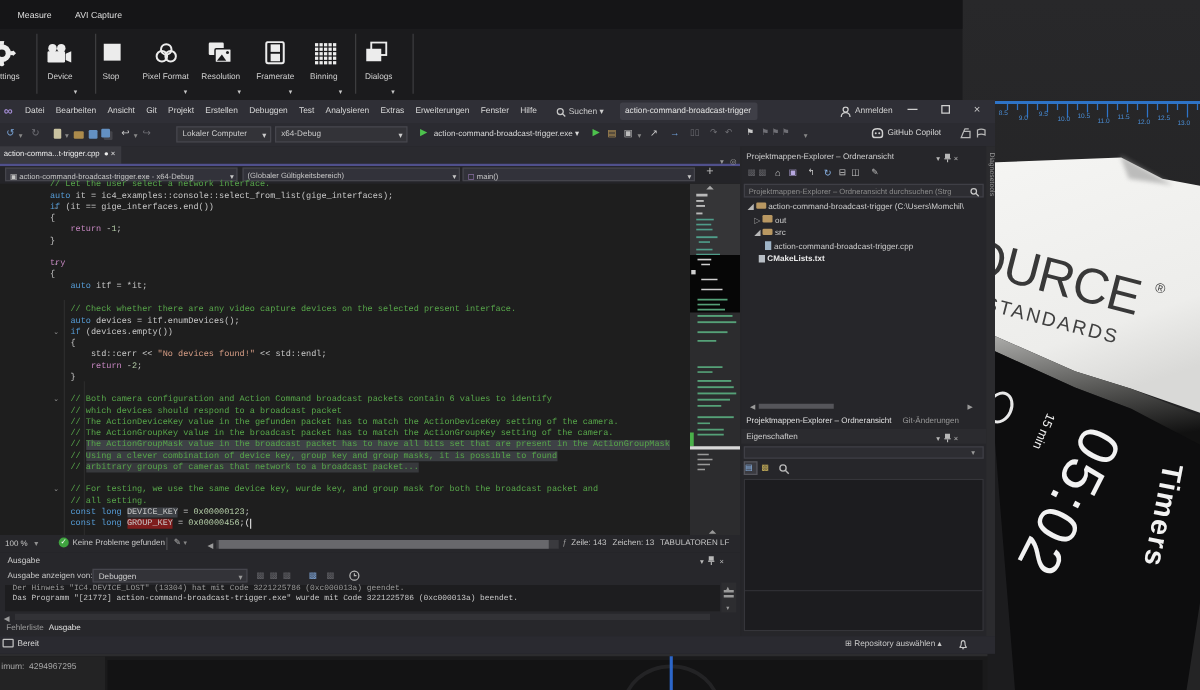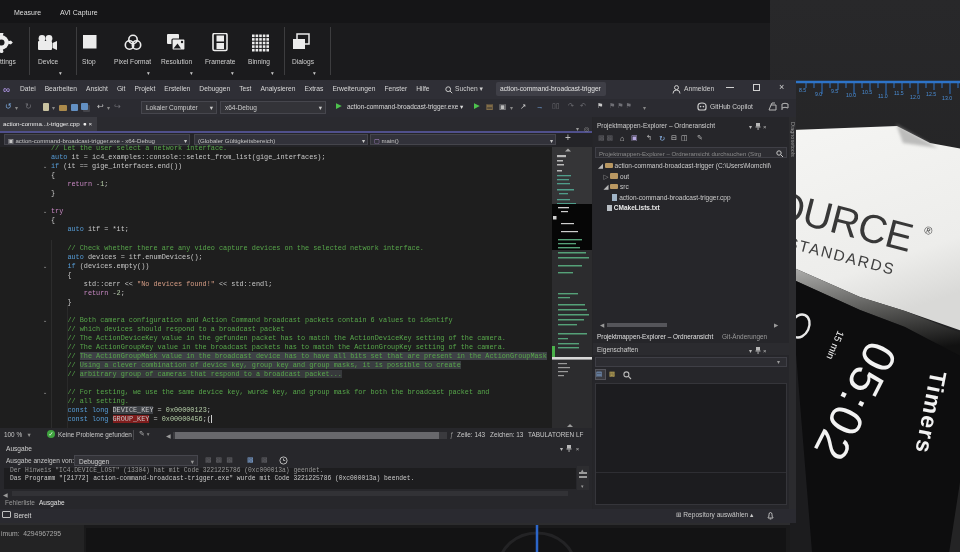--- a/index.html
+++ b/index.html
@@ -300,46 +300,46 @@
 
 
 
 
 
 ⌄</div>
 
   <div class="abs" style="left:51px;top:160px;width:1px;height:262px;background:#2c2c2c"></div>
   <div class="abs" style="left:67px;top:225px;width:1px;height:180px;background:#2a2a2a"></div>
 
-  <pre class="abs" style="left:51px;top:64px;font-family:'Liberation Mono',monospace;font-size:6.83px;line-height:9.05px;color:#c8c8c8"><span style="color:#57a64a">// Let the user select a network interface.</span>
+  <pre class="abs" style="left:40px;top:64px;font-family:'Liberation Mono',monospace;font-size:6.83px;line-height:9.05px;color:#c8c8c8"><span style="color:#57a64a">// Let the user select a network interface.</span>
 <span style="color:#569cd6">auto</span> it = ic4_examples::console::select_from_list(gige_interfaces);
 <span style="color:#569cd6">if</span> (it == gige_interfaces.end())
 {
     <span style="color:#c586c0">return</span> -<span style="color:#b5cea8">1</span>;
 }
 
 <span style="color:#c586c0">try</span>
 {
     <span style="color:#569cd6">auto</span> itf = *it;
 
-    <span style="color:#57a64a">// Check whether there are any video capture devices on the selected network interface.</span>
+    <span style="color:#57a64a">// Check whether there are any video capture devices on the selected present interface.</span>
     <span style="color:#569cd6">auto</span> devices = itf.enumDevices();
     <span style="color:#569cd6">if</span> (devices.empty())
     {
         std::cerr &lt;&lt; <span style="color:#d69d85">"No devices found!"</span> &lt;&lt; std::endl;
         <span style="color:#c586c0">return</span> -<span style="color:#b5cea8">2</span>;
     }
 
     <span style="color:#57a64a">// Both camera configuration and Action Command broadcast packets contain 6 values to identify</span>
     <span style="color:#57a64a">// which devices should respond to a broadcast packet</span>
     <span style="color:#57a64a">// The ActionDeviceKey value in the gefunden packet has to match the ActionDeviceKey setting of the camera.</span>
-    <span style="color:#57a64a">// The ActionGroupKey value in the broadcast packets has to match the ActionGroupKey setting of the camera.</span>
-    <span style="color:#57a64a">// <span style="background:#3e4146">The ActionGroupMask value in the broadcast device has to have all bits set that are present in the ActionGroupMask</span></span>
-    <span style="color:#57a64a">// <span style="background:#3a3d41">Using a clever combination of device key, group key and group masks, it is possible to create</span></span>
-    <span style="color:#57a64a">// <span style="background:#37393c">arbitrary group of cameras that respond to a broadcast packet...</span></span>
+    <span style="color:#57a64a">// The ActionGroupKey value in the broadcast packet has to match the ActionGroupKey setting of the camera.</span>
+    <span style="color:#57a64a">// <span style="background:#3e4146">The ActionGroupMask value in the broadcast packet has to have all bits set that are present in the ActionGroupMask</span></span>
+    <span style="color:#57a64a">// <span style="background:#3a3d41">Using a clever combination of device key, group key and group masks, it is possible to found</span></span>
+    <span style="color:#57a64a">// <span style="background:#37393c">arbitrary groups of cameras that network to a broadcast packet...</span></span>
 
     <span style="color:#57a64a">// For testing, we use the same device key, wurde key, and group mask for both the broadcast packet and</span>
     <span style="color:#57a64a">// all setting.</span>
     <span style="color:#569cd6">const</span> <span style="color:#569cd6">long</span> <span style="background:#3e4146">DEVICE_KEY</span> = <span style="color:#b5cea8">0x00000123</span>;
     <span style="color:#569cd6">const</span> <span style="color:#569cd6">long</span> <span style="background:#7f1d1d">GROUP_KEY</span> = <span style="color:#b5cea8">0x00000456</span>;<span style="color:#eaeaea">(</span><span style="background:#d0d0d0;color:#1e1e1e"> </span></pre>
 
   <div class="abs" style="left:552px;top:67px;width:40px;height:281px;background:#2c2c2e"></div>
   <svg class="abs" style="left:552px;top:67px" width="40" height="281">
     <rect x="0" y="0" width="40" height="60" fill="#353537"></rect>
     <polygon points="13,4.5 19,4.5 16,1.5" fill="#a8a8a8"></polygon>

